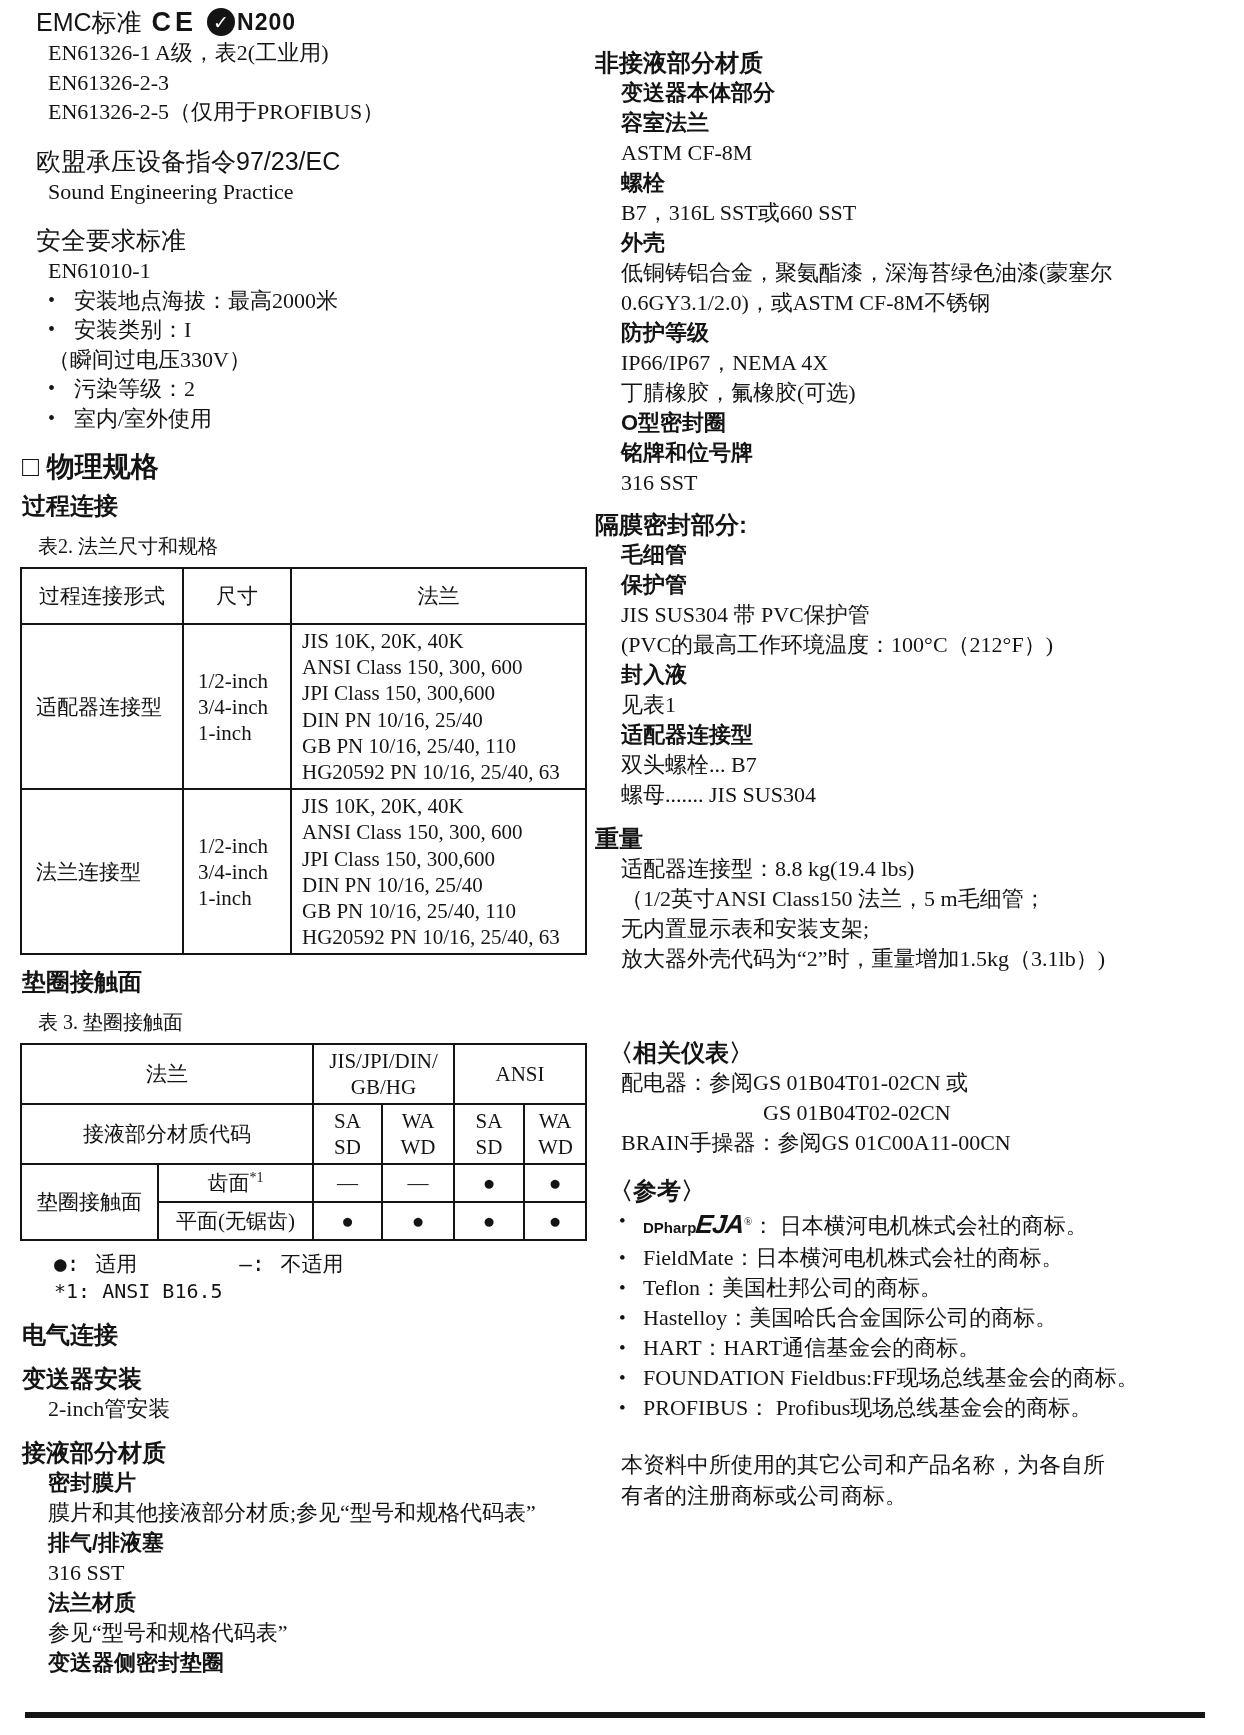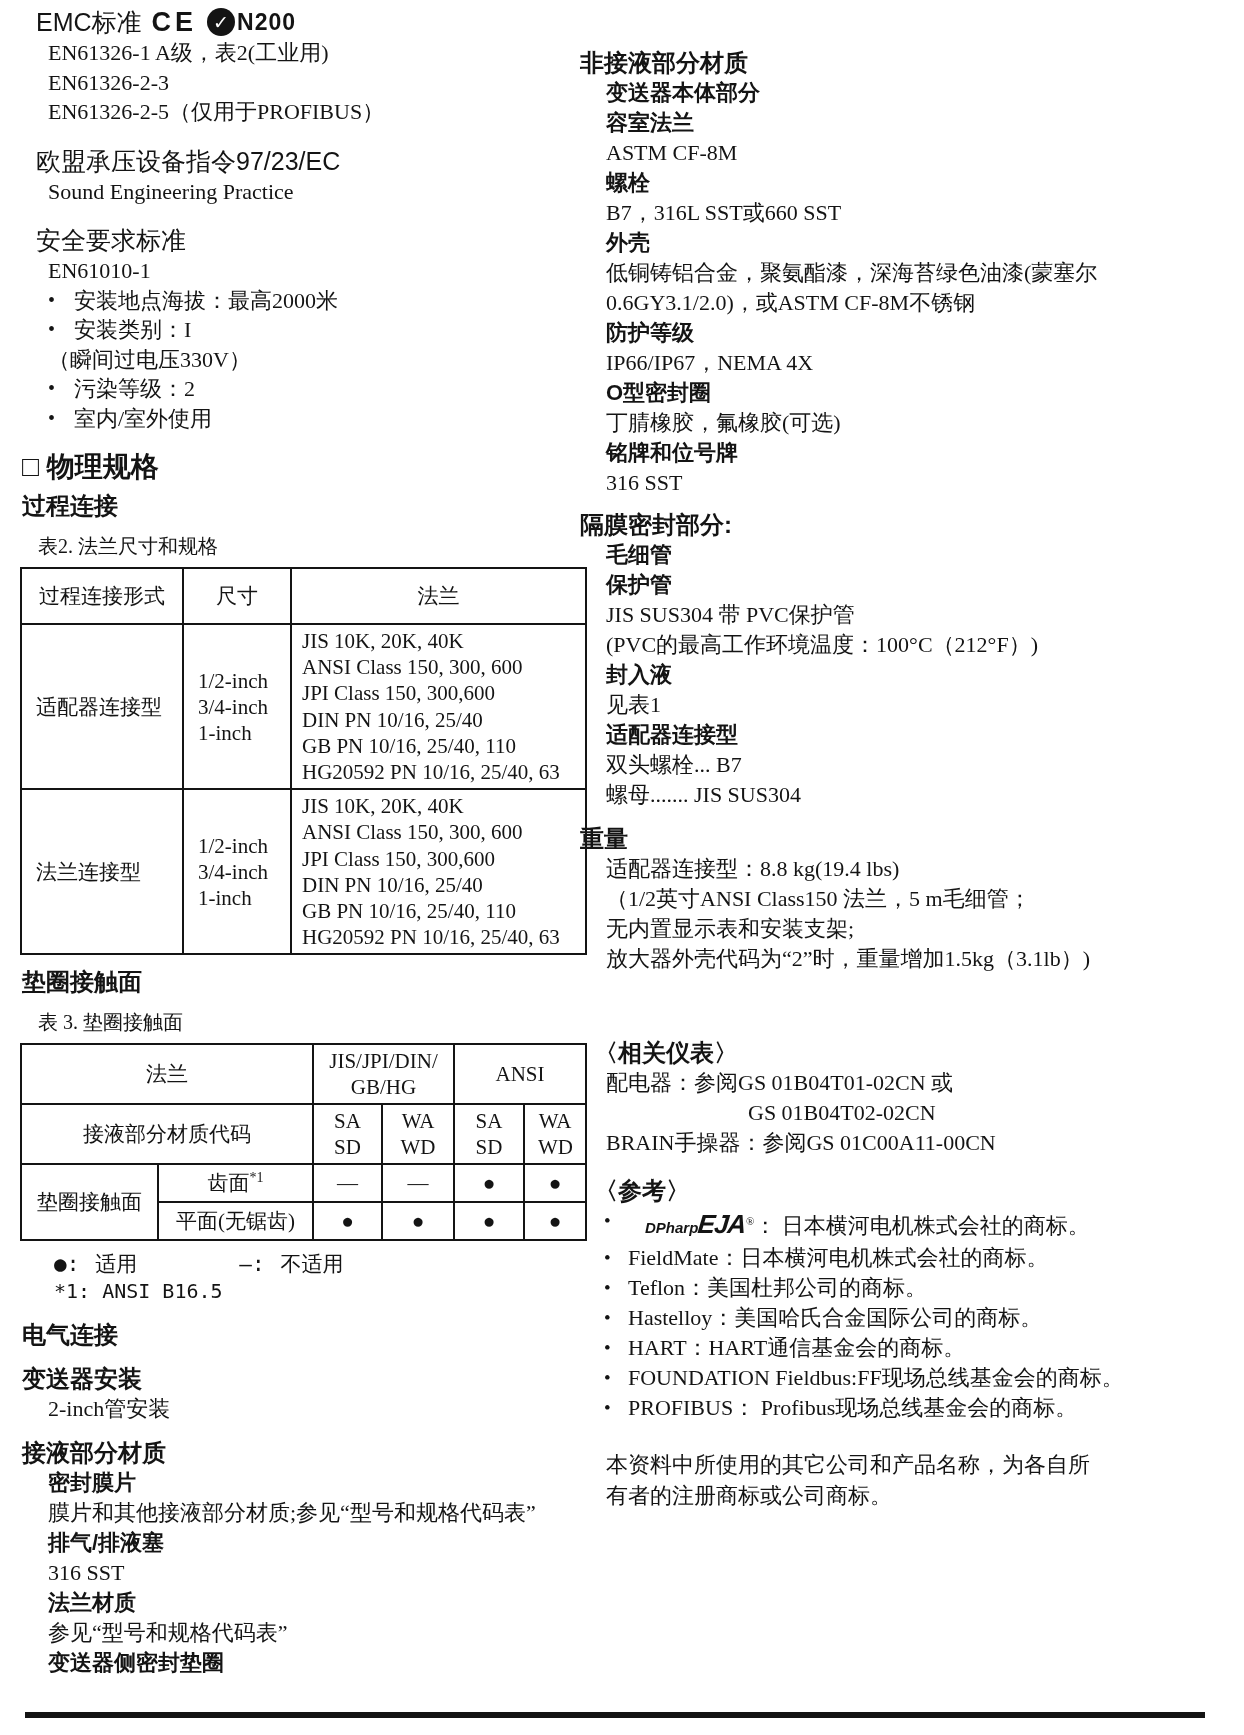--- a/index.html
+++ b/index.html
@@ -3,21 +3,21 @@
 <meta charset="utf-8">
 <style>
   html,body{margin:0;padding:0;}
   body{
     width:1244px;height:1735px;position:relative;background:#ffffff;color:#141414;
     font-family:"Liberation Serif","DejaVu Serif",serif;
     -webkit-font-smoothing:antialiased;overflow:hidden;
   }
   .col{position:absolute;top:0;}
   #left-col{left:20px;width:566px;}
-  #right-col{left:578px;width:636px;}
+  #right-col{left:593px;width:636px;}
 
   
   .h1{font-family:"Liberation Sans","DejaVu Sans",sans-serif;font-weight:normal;font-size:25px;line-height:32px;margin-left:16px;}
   .h1big{font-family:"Liberation Sans","DejaVu Sans",sans-serif;font-weight:bold;font-size:28px;line-height:36px;margin-left:2px;}
   .h2{font-family:"Liberation Sans","DejaVu Sans",sans-serif;font-weight:bold;font-size:24px;line-height:30px;margin-left:2px;}
   .angle-h{font-family:"Liberation Sans","DejaVu Sans",sans-serif;font-weight:bold;font-size:24px;line-height:30px;margin-left:16px;}
 
   
   .bd{font-size:22px;line-height:29.5px;margin-left:28px;white-space:pre-line;}
   .line{font-size:22px;line-height:30px;margin-left:28px;white-space:pre-line;}
@@ -47,21 +47,21 @@
   .legend .gap{width:70px;}
   .note{margin-left:34px;font-size:20px;line-height:26px;font-family:"DejaVu Sans Mono","Liberation Mono",monospace;}
 
   
   .r-line{font-size:22px;line-height:30px;margin-left:28px;white-space:pre-line;}
   .r-line.sh{font-family:"Liberation Sans","DejaVu Sans",sans-serif;font-weight:bold;}
   .indent-gs{margin-left:170px;}
   .ref-row{display:flex;margin-left:26px;font-size:22px;line-height:30px;}
   .ref-row .blt{width:24px;flex:0 0 24px;font-size:19px;}
   .dpharp-wrap{white-space:nowrap;}
-  .dpharp{font-style:italic;font-weight:bold;font-size:15px;font-family:"Liberation Sans","DejaVu Sans",sans-serif;letter-spacing:0;margin-left:17px;}
+  .dpharp{font-weight:bold;font-size:15px;font-family:"Liberation Sans","DejaVu Sans",sans-serif;letter-spacing:0;}
   .eja{font-style:italic;font-weight:bold;font-size:26px;font-family:"Liberation Sans","DejaVu Sans",sans-serif;letter-spacing:-1px;transform:skewX(-6deg);display:inline-block;}
   .reg{font-size:11px;vertical-align:super;}
   .footer-text{margin-left:28px;font-size:22px;line-height:31px;white-space:pre-line;margin-top:26px;}
 
   #bottom-rule{position:absolute;left:25px;width:1180px;top:1712px;height:6px;background:#141414;}
 
   
   .mt6{margin-top:6px;} .mt8{margin-top:8px;} .mt10{margin-top:10px;}
   .mt12{margin-top:12px;} .mt14{margin-top:14px;} .mt16{margin-top:16px;}
   .mt18{margin-top:18px;}
@@ -255,22 +255,22 @@
   <div class="r-line sh"><span>变送器本体部分</span></div>
       <div class="r-line sh"><span>容室法兰</span></div>
       <div class="r-line"><span>ASTM CF-8M</span></div>
       <div class="r-line sh"><span>螺栓</span></div>
       <div class="r-line"><span>B7，316L SST或660 SST</span></div>
       <div class="r-line sh"><span>外壳</span></div>
       <div class="r-line"><span>低铜铸铝合金，聚氨酯漆，深海苔绿色油漆(蒙塞尔
 0.6GY3.1/2.0)，或ASTM CF-8M不锈钢</span></div>
       <div class="r-line sh"><span>防护等级</span></div>
       <div class="r-line"><span>IP66/IP67，NEMA 4X</span></div>
+      <div class="r-line"><span>丁腈橡胶，氟橡胶(可选)</span></div>
       <div class="r-line sh"><span>O型密封圈</span></div>
-      <div class="r-line"><span>丁腈橡胶，氟橡胶(可选)</span></div>
       <div class="r-line sh"><span>铭牌和位号牌</span></div>
       <div class="r-line"><span>316 SST</span></div>
     </div>
 
   <div class="h2 mt12">隔膜密封部分:</div>
   <div>
 
   <div class="r-line sh"><span>毛细管</span></div>
       <div class="r-line sh"><span>保护管</span></div>
       <div class="r-line"><span>JIS SUS304 带 PVC保护管</span></div>

